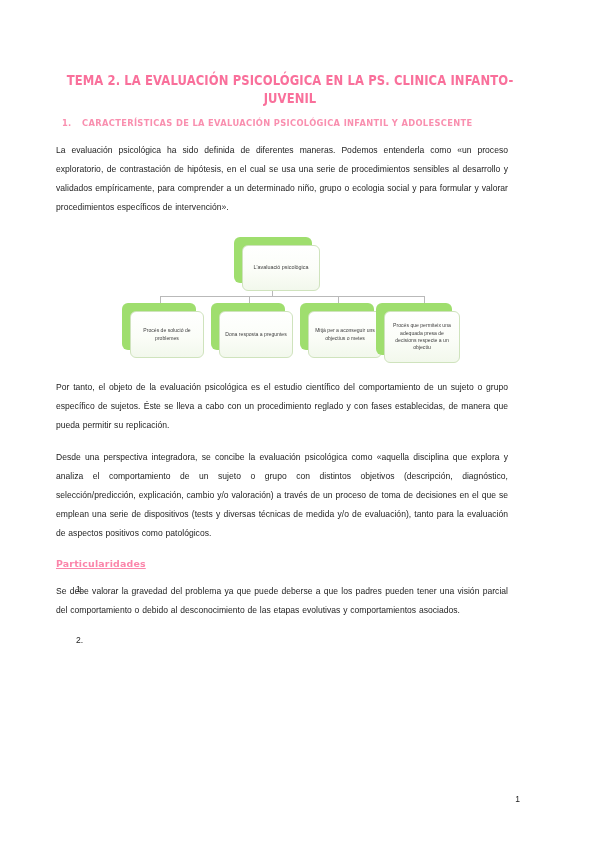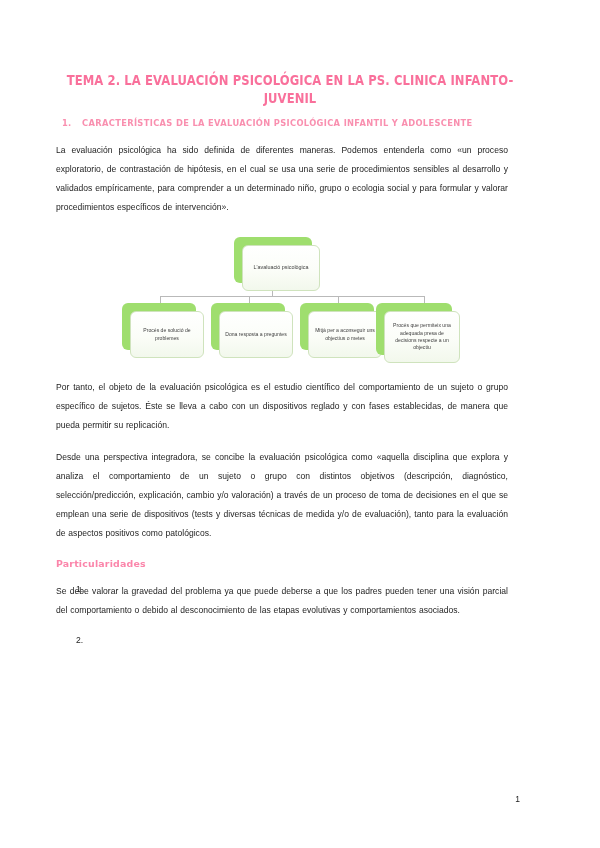--- a/index.html
+++ b/index.html
@@ -58,20 +58,21 @@
   }
   .section-heading .txt { flex: 1 1 auto; }
 
   .sub-heading {
     color: #FB85AA;
     font-family: "DejaVu Sans", sans-serif;
     font-weight: bold;
     font-size: 9.4px;
     letter-spacing: 0.2px;
     margin: 15px 0 0 0;
+    text-decoration: underline;
   }
 
   
   p.body {
     font-size: 8.55px;
     line-height: 2.22;
     text-align: justify;
     margin: 13px 16px 0 0;
     color: #1d1d1d;
     letter-spacing: 0.02px;
@@ -234,21 +235,21 @@
       <div class="node c4">
         <div class="shadow"></div>
         <div class="card">
           <span>Procés que permiteix una adequada presa de decisions respecte a un objectiu</span>
         </div>
       </div>
 
     </div>
   </div>
 
-  <p class="body">Por tanto, el objeto de la evaluación psicológica es el estudio científico del comportamiento de un sujeto o grupo específico de sujetos. Éste se lleva a cabo con un dispositivos reglado y con fases establecidas, de manera que pueda permitir su replicación.</p>
+  <p class="body">Por tanto, el objeto de la evaluación psicológica es el estudio científico del comportamiento de un sujeto o grupo específico de sujetos. Éste se lleva a cabo con un procedimiento reglado y con fases establecidas, de manera que pueda permitir su replicación.</p>
 
   <p class="body">Desde una perspectiva integradora, se concibe la evaluación psicológica como «aquella disciplina que explora y analiza el comportamiento de un sujeto o grupo con distintos objetivos (descripción, diagnóstico, selección/predicción, explicación, cambio y/o valoración) a través de un proceso de toma de decisiones en el que se emplean una serie de dispositivos (tests y diversas técnicas de medida y/o de evaluación), tanto para la evaluación de aspectos positivos como patológicos.</p>
 
   <div class="sub-heading">Particularidades</div>
 
   <ol class="numlist">
     <li>
       <span class="marker">1.</span>
     </li>
   </ol>

